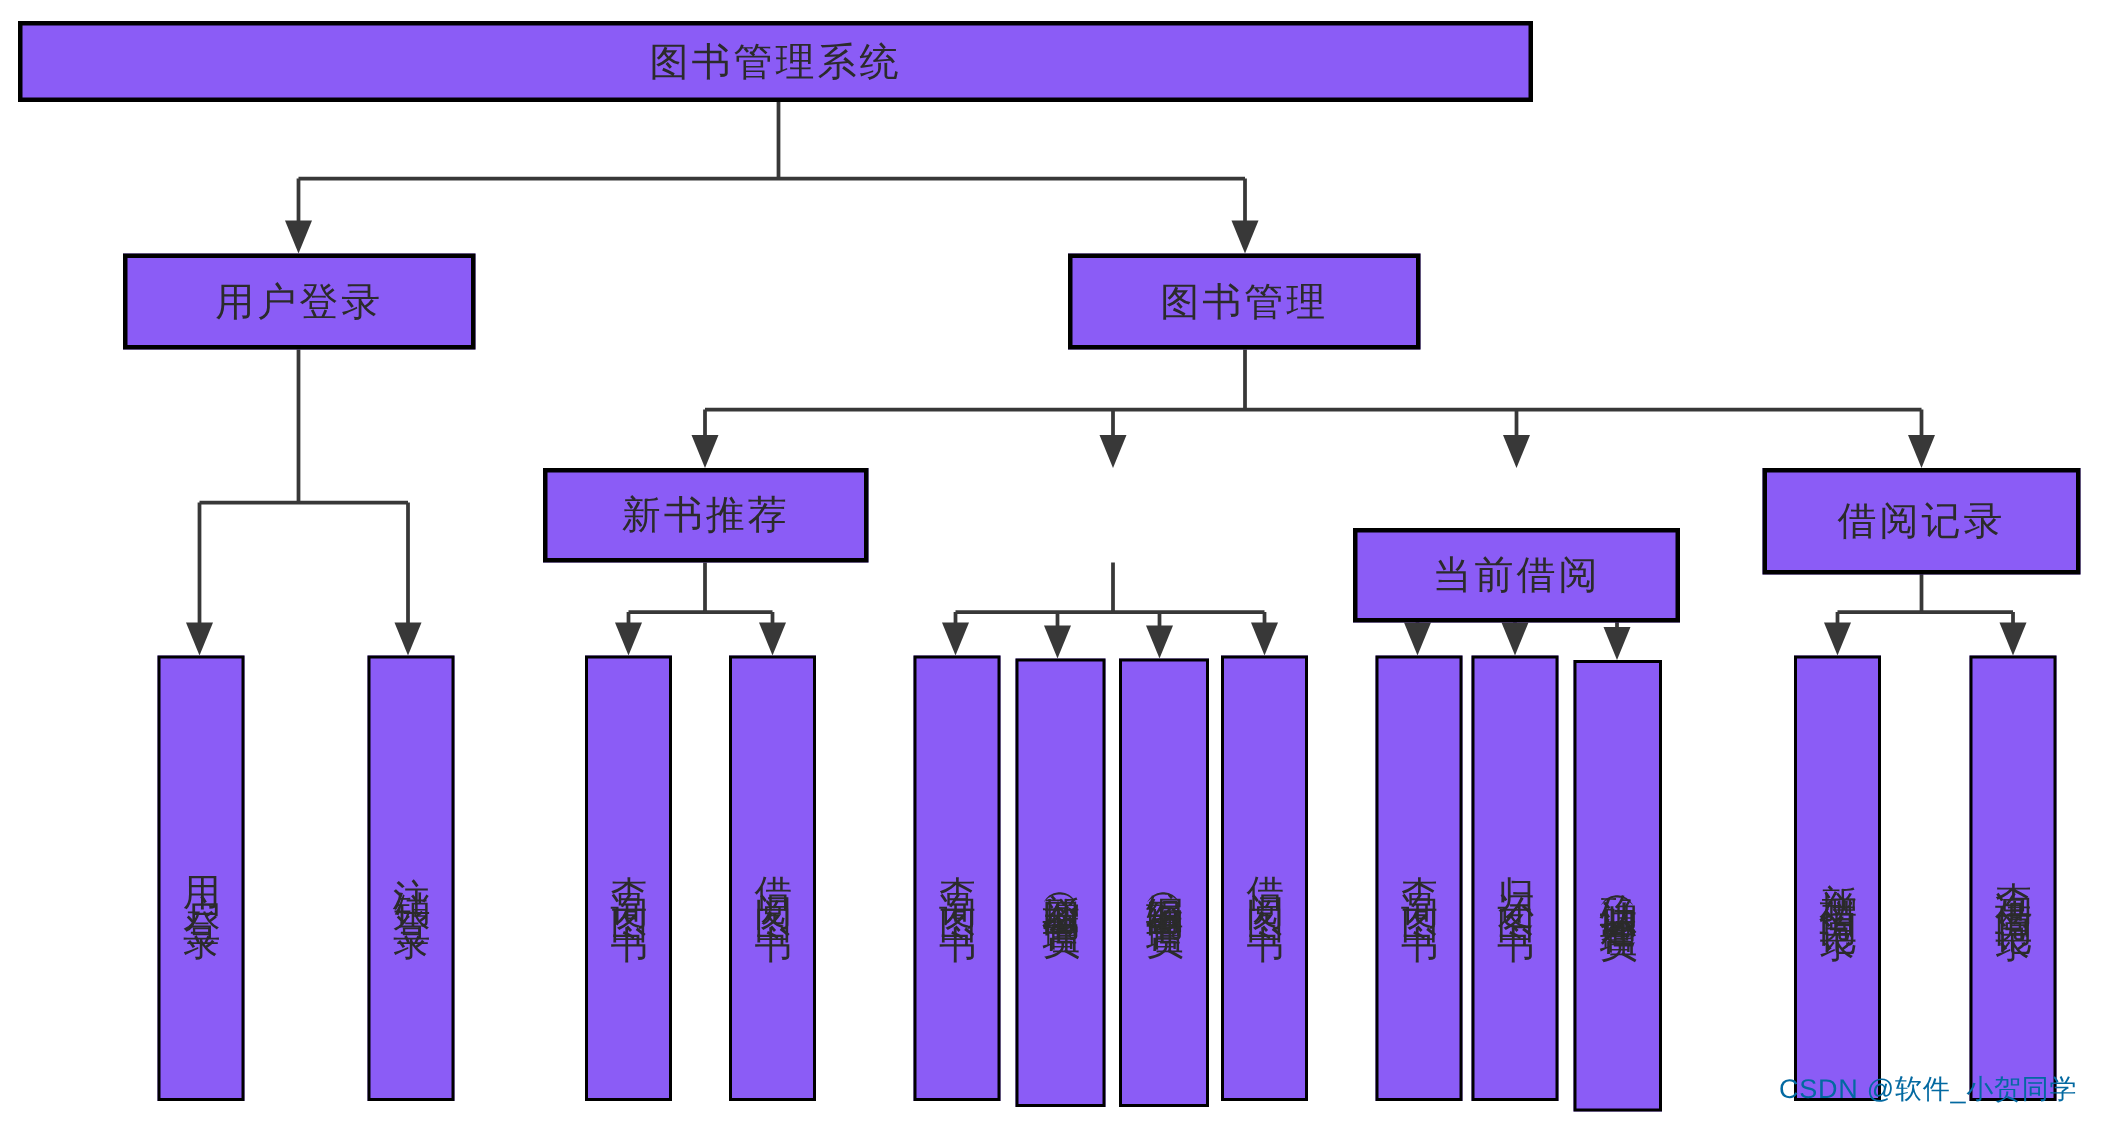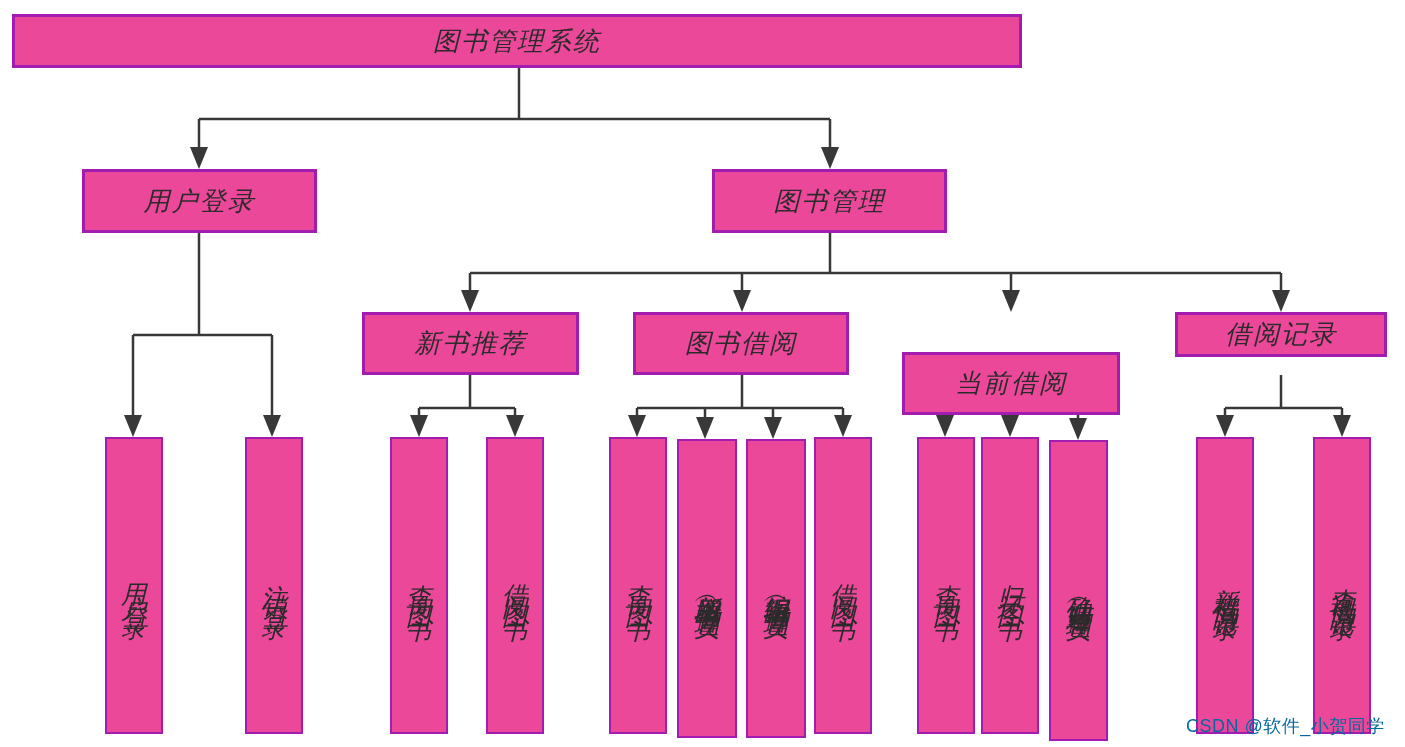--- a/index.html
+++ b/index.html
@@ -9,26 +9,25 @@
     height: 747px;
     background: #ffffff;
     overflow: hidden;
     font-family: "Liberation Sans", "DejaVu Sans", sans-serif;
     color: #2b2b2b;
   }
   svg.wires { position: absolute; left: 0; top: 0; width: 1405px; height: 747px; }
   .box {
     position: absolute;
     box-sizing: border-box;
-    background: #ec4899;
-    border: 3px solid #a21caf;
+    background: #8b5cf6;
+    border: 3px solid #000000;
     display: flex;
     align-items: center;
     justify-content: center;
-    font-style: italic;
   }
   .box.h { font-size: 26px; letter-spacing: 2px; }
   .box.v { border-width: 2.5px; }
   .vtext {
     writing-mode: vertical-rl;
     text-orientation: mixed;
     font-size: 25px;
     line-height: 1.2;
     white-space: nowrap;
   }
@@ -100,23 +99,22 @@
       <polygon fill="#383838" stroke="none" points="1333,415 1351,415 1342,437"></polygon>
     </g>
   </svg>
 
   <div class="box h" style="left:12px; top:14px; width:1010px; height:54px;">图书管理系统</div>
 
   <div class="box h" style="left:82px; top:169px; width:235px; height:64px;">用户登录</div>
   <div class="box h" style="left:712px; top:169px; width:235px; height:64px;">图书管理</div>
 
   <div class="box h" style="left:362px; top:312px; width:217px; height:63px;">新书推荐</div>
-  <div class="box h" style="left:633px; top:312px; width:216px; height:63px;">图书借阅</div>
   <div class="box h" style="left:902px; top:312px; width:218px; height:63px;margin-top:40px;">当前借阅</div>
-  <div class="box h" style="left:1175px; top:312px; width:212px; height:45px;">借阅记录</div>
+  <div class="box h" style="left:1175px; top:312px; width:212px; height:71px;">借阅记录</div>
 
   <div class="box v" style="left:105px; top:437px; width:58px; height:297px;">
     <span class="vtext vt-s">用户登录</span>
   </div>
   <div class="box v" style="left:245px; top:437px; width:58px; height:297px;">
     <span class="vtext vt-s">注销登录</span>
   </div>
 
   <div class="box v" style="left:390px; top:437px; width:58px; height:297px;">
     <span class="vtext vt-s">查询图书</span>

